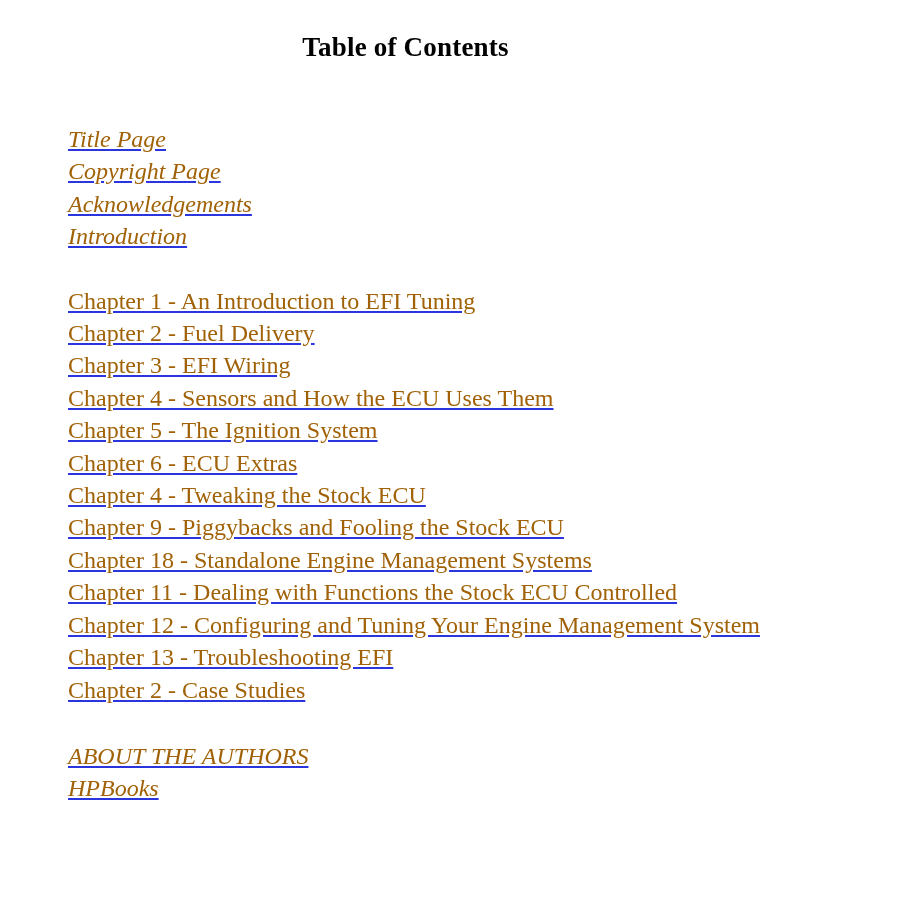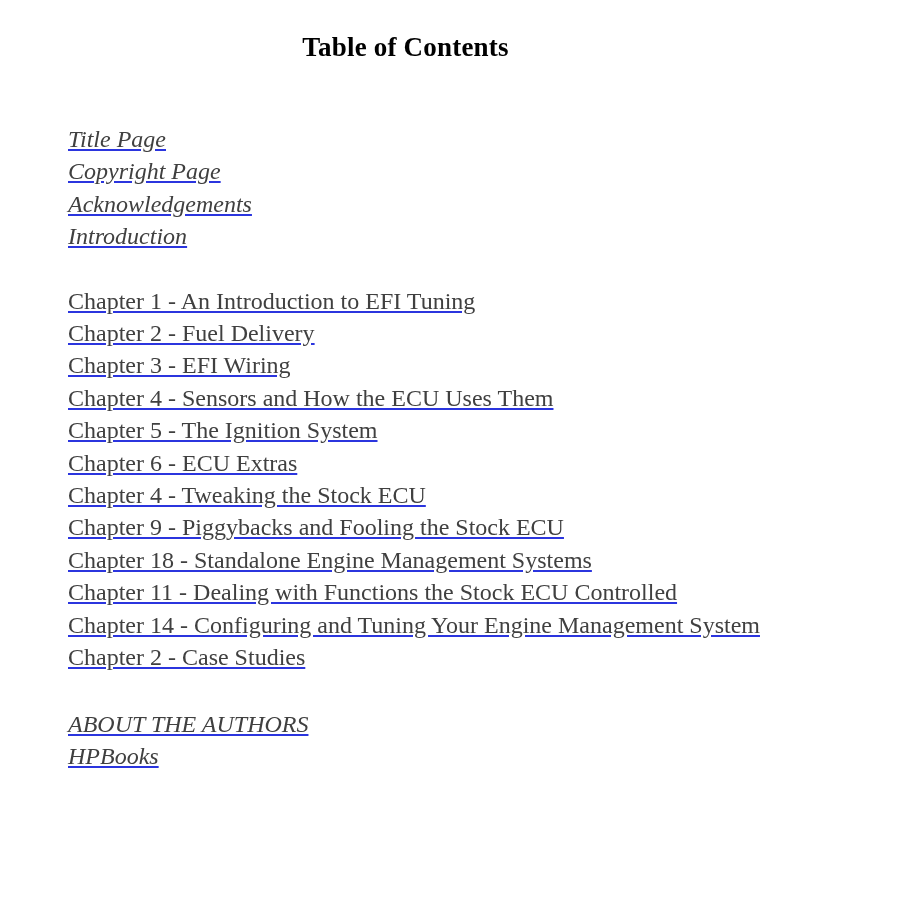--- a/index.html
+++ b/index.html
@@ -38,21 +38,21 @@
     margin: 0;
   }
   .group.front-matter {
     margin-bottom: 32px;
   }
   .group.chapters {
     margin-bottom: 34px;
   }
   .toc-entry {
     display: block;
-    color: #404040;
+    color: #a16207;
     text-decoration: underline;
     text-decoration-color: #2b35de;
     text-underline-offset: 1.5px;
     font-size: 24px;
     line-height: 32.4px;
     white-space: nowrap;
     width: fit-content;
     cursor: pointer;
   }
   .toc-entry.italic {
@@ -79,21 +79,22 @@
       <a class="toc-entry" href="#">Chapter 1 - An Introduction to EFI Tuning</a>
       <a class="toc-entry" href="#">Chapter 2 - Fuel Delivery</a>
       <a class="toc-entry" href="#">Chapter 3 - EFI Wiring</a>
       <a class="toc-entry" href="#">Chapter 4 - Sensors and How the ECU Uses Them</a>
       <a class="toc-entry" href="#">Chapter 5 - The Ignition System</a>
       <a class="toc-entry" href="#">Chapter 6 - ECU Extras</a>
       <a class="toc-entry" href="#">Chapter 4 - Tweaking the Stock ECU</a>
       <a class="toc-entry" href="#">Chapter 9 - Piggybacks and Fooling the Stock ECU</a>
       <a class="toc-entry" href="#">Chapter 18 - Standalone Engine Management Systems</a>
       <a class="toc-entry" href="#">Chapter 11 - Dealing with Functions the Stock ECU Controlled</a>
-      <a class="toc-entry" href="#">Chapter 14 - Configuring and Tuning Your Engine Management System</a>
+      <a class="toc-entry" href="#">Chapter 12 - Configuring and Tuning Your Engine Management System</a>
+      <a class="toc-entry" href="#">Chapter 13 - Troubleshooting EFI</a>
       <a class="toc-entry" href="#">Chapter 2 - Case Studies</a>
     </div>
 
     <div class="group back-matter">
       <a class="toc-entry italic" href="#">ABOUT THE AUTHORS</a>
       <a class="toc-entry italic" href="#">HPBooks</a>
     </div>
 
   </div>
 </div>

